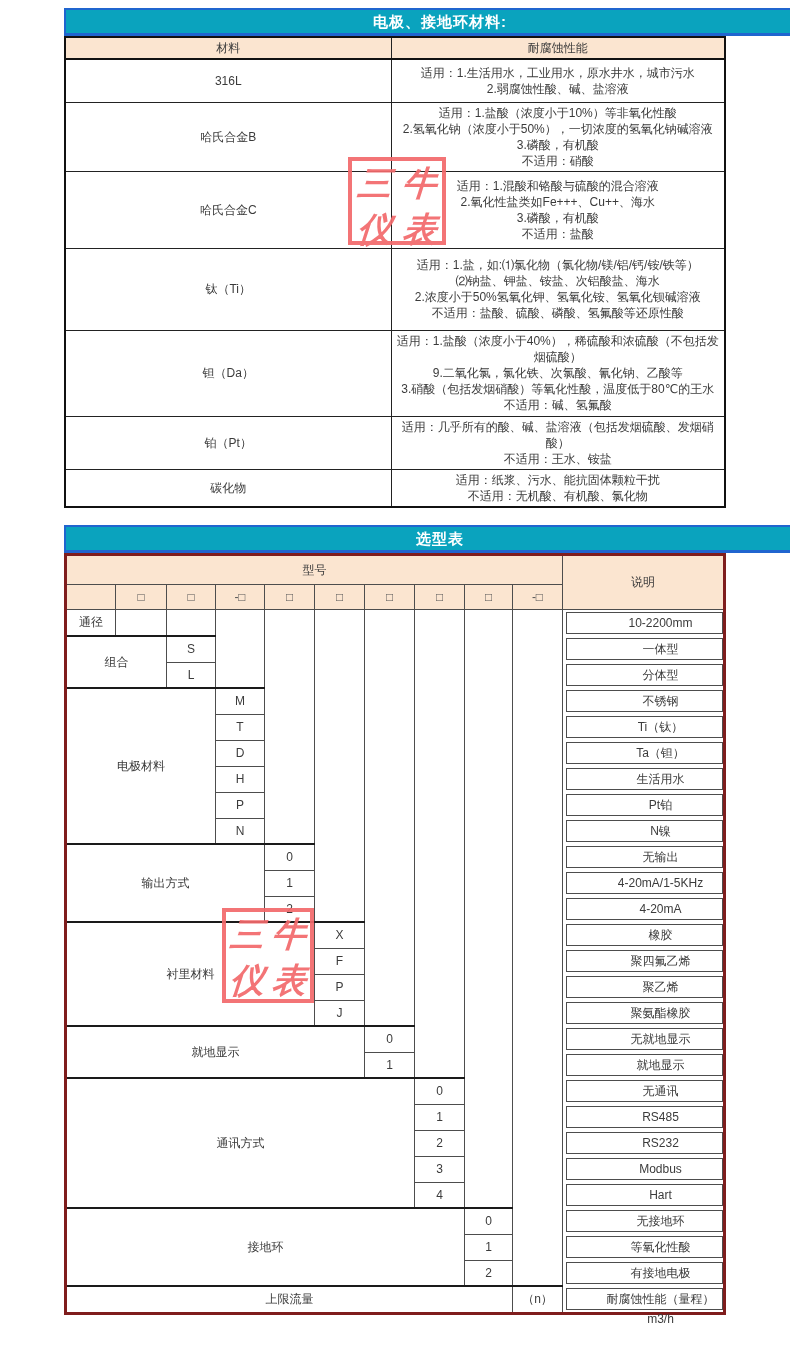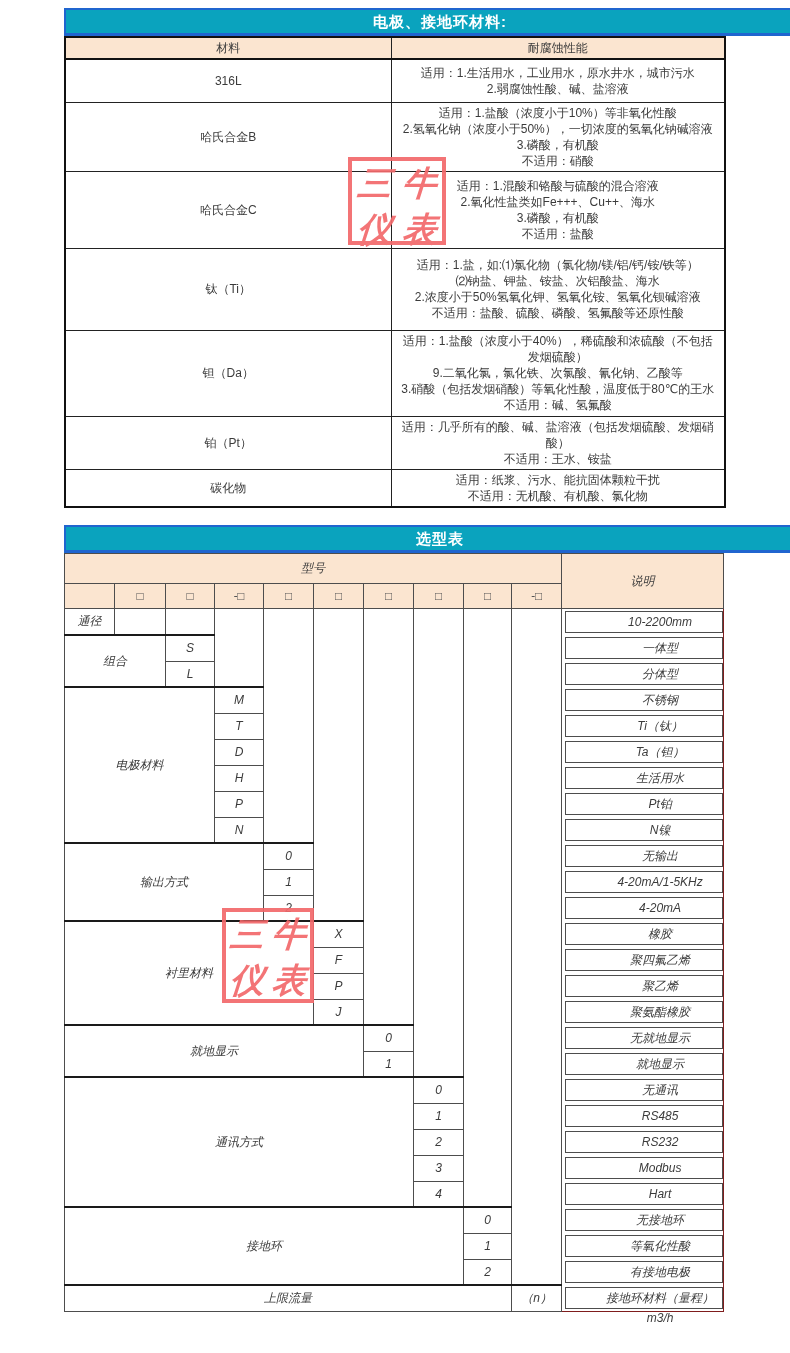--- a/index.html
+++ b/index.html
@@ -11,27 +11,27 @@
 
   .title-bar{height:23px;line-height:23px;text-align:center;color:#ffffff;
              font-weight:bold;font-size:15px;background:#0aa3be;
              border:2px solid #2065cf;border-bottom-width:3px;letter-spacing:1px;}
 
   table{border-collapse:collapse;table-layout:fixed;width:660px;background:#fff;}
 
   
   .t1{border:2px solid #111;}
   .t1 th,.t1 td{border:1px solid #222;font-size:12px;line-height:16px;
-                text-align:center;vertical-align:middle;padding:2px 9px;}
+                text-align:center;vertical-align:middle;padding:2px 3px;}
   .t1 th{background:#fbe5d0;font-weight:normal;height:15px;border-bottom:2px solid #111;}
   .t1 tr.r0{height:43px}.t1 tr.r1{height:65px}.t1 tr.r2{height:77px}
   .t1 tr.r3{height:82px}.t1 tr.r4{height:86px}.t1 tr.r5{height:47px}.t1 tr.r6{height:37px}
 
   
-  .t2{border:1px solid #7f1d1d;font-style:italic;}
+  .t2{border:3px solid #7f1d1d;}
   .t2 td{border:1px solid #4d4d4d;font-size:12px;text-align:center;
          vertical-align:middle;padding:0 2px;}
   .t2 .hdr{background:#fbe5d0;}
   .t2 tr.h1{height:30px}.t2 tr.h2{height:25px;font-size:10px;color:#555;}
   .t2 tr.dr{height:26px}
   .t2 td.sec{border-top:2px solid #1a1a1a;}
   .t2 td.dcell{border:none;padding:0;background:transparent;}
   .dbox{margin:2px 0 2px 3px;height:20px;line-height:20px;border:1px solid #4d4d4d;
         background:#fff;text-align:center;font-size:12px;padding-left:32px;}
 
@@ -333,21 +333,21 @@
         <td>2</td>
         <td class="dcell">
               <div class="dbox">有接地电极</div>
             </td>
       </tr>
 
       <tr class="dr">
         <td class="sec" colspan="9">上限流量</td>
         <td class="sec">（n）</td>
         <td class="dcell">
-              <div class="dbox">接地环材料（量程）m3/h</div>
+              <div class="dbox">耐腐蚀性能（量程）m3/h</div>
             </td>
       </tr>
     </tbody>
       </table>
   </section>
 
   <div class="stamp stamp1">
     <span>三</span>
     <span>牛</span>
     <span>仪</span>

